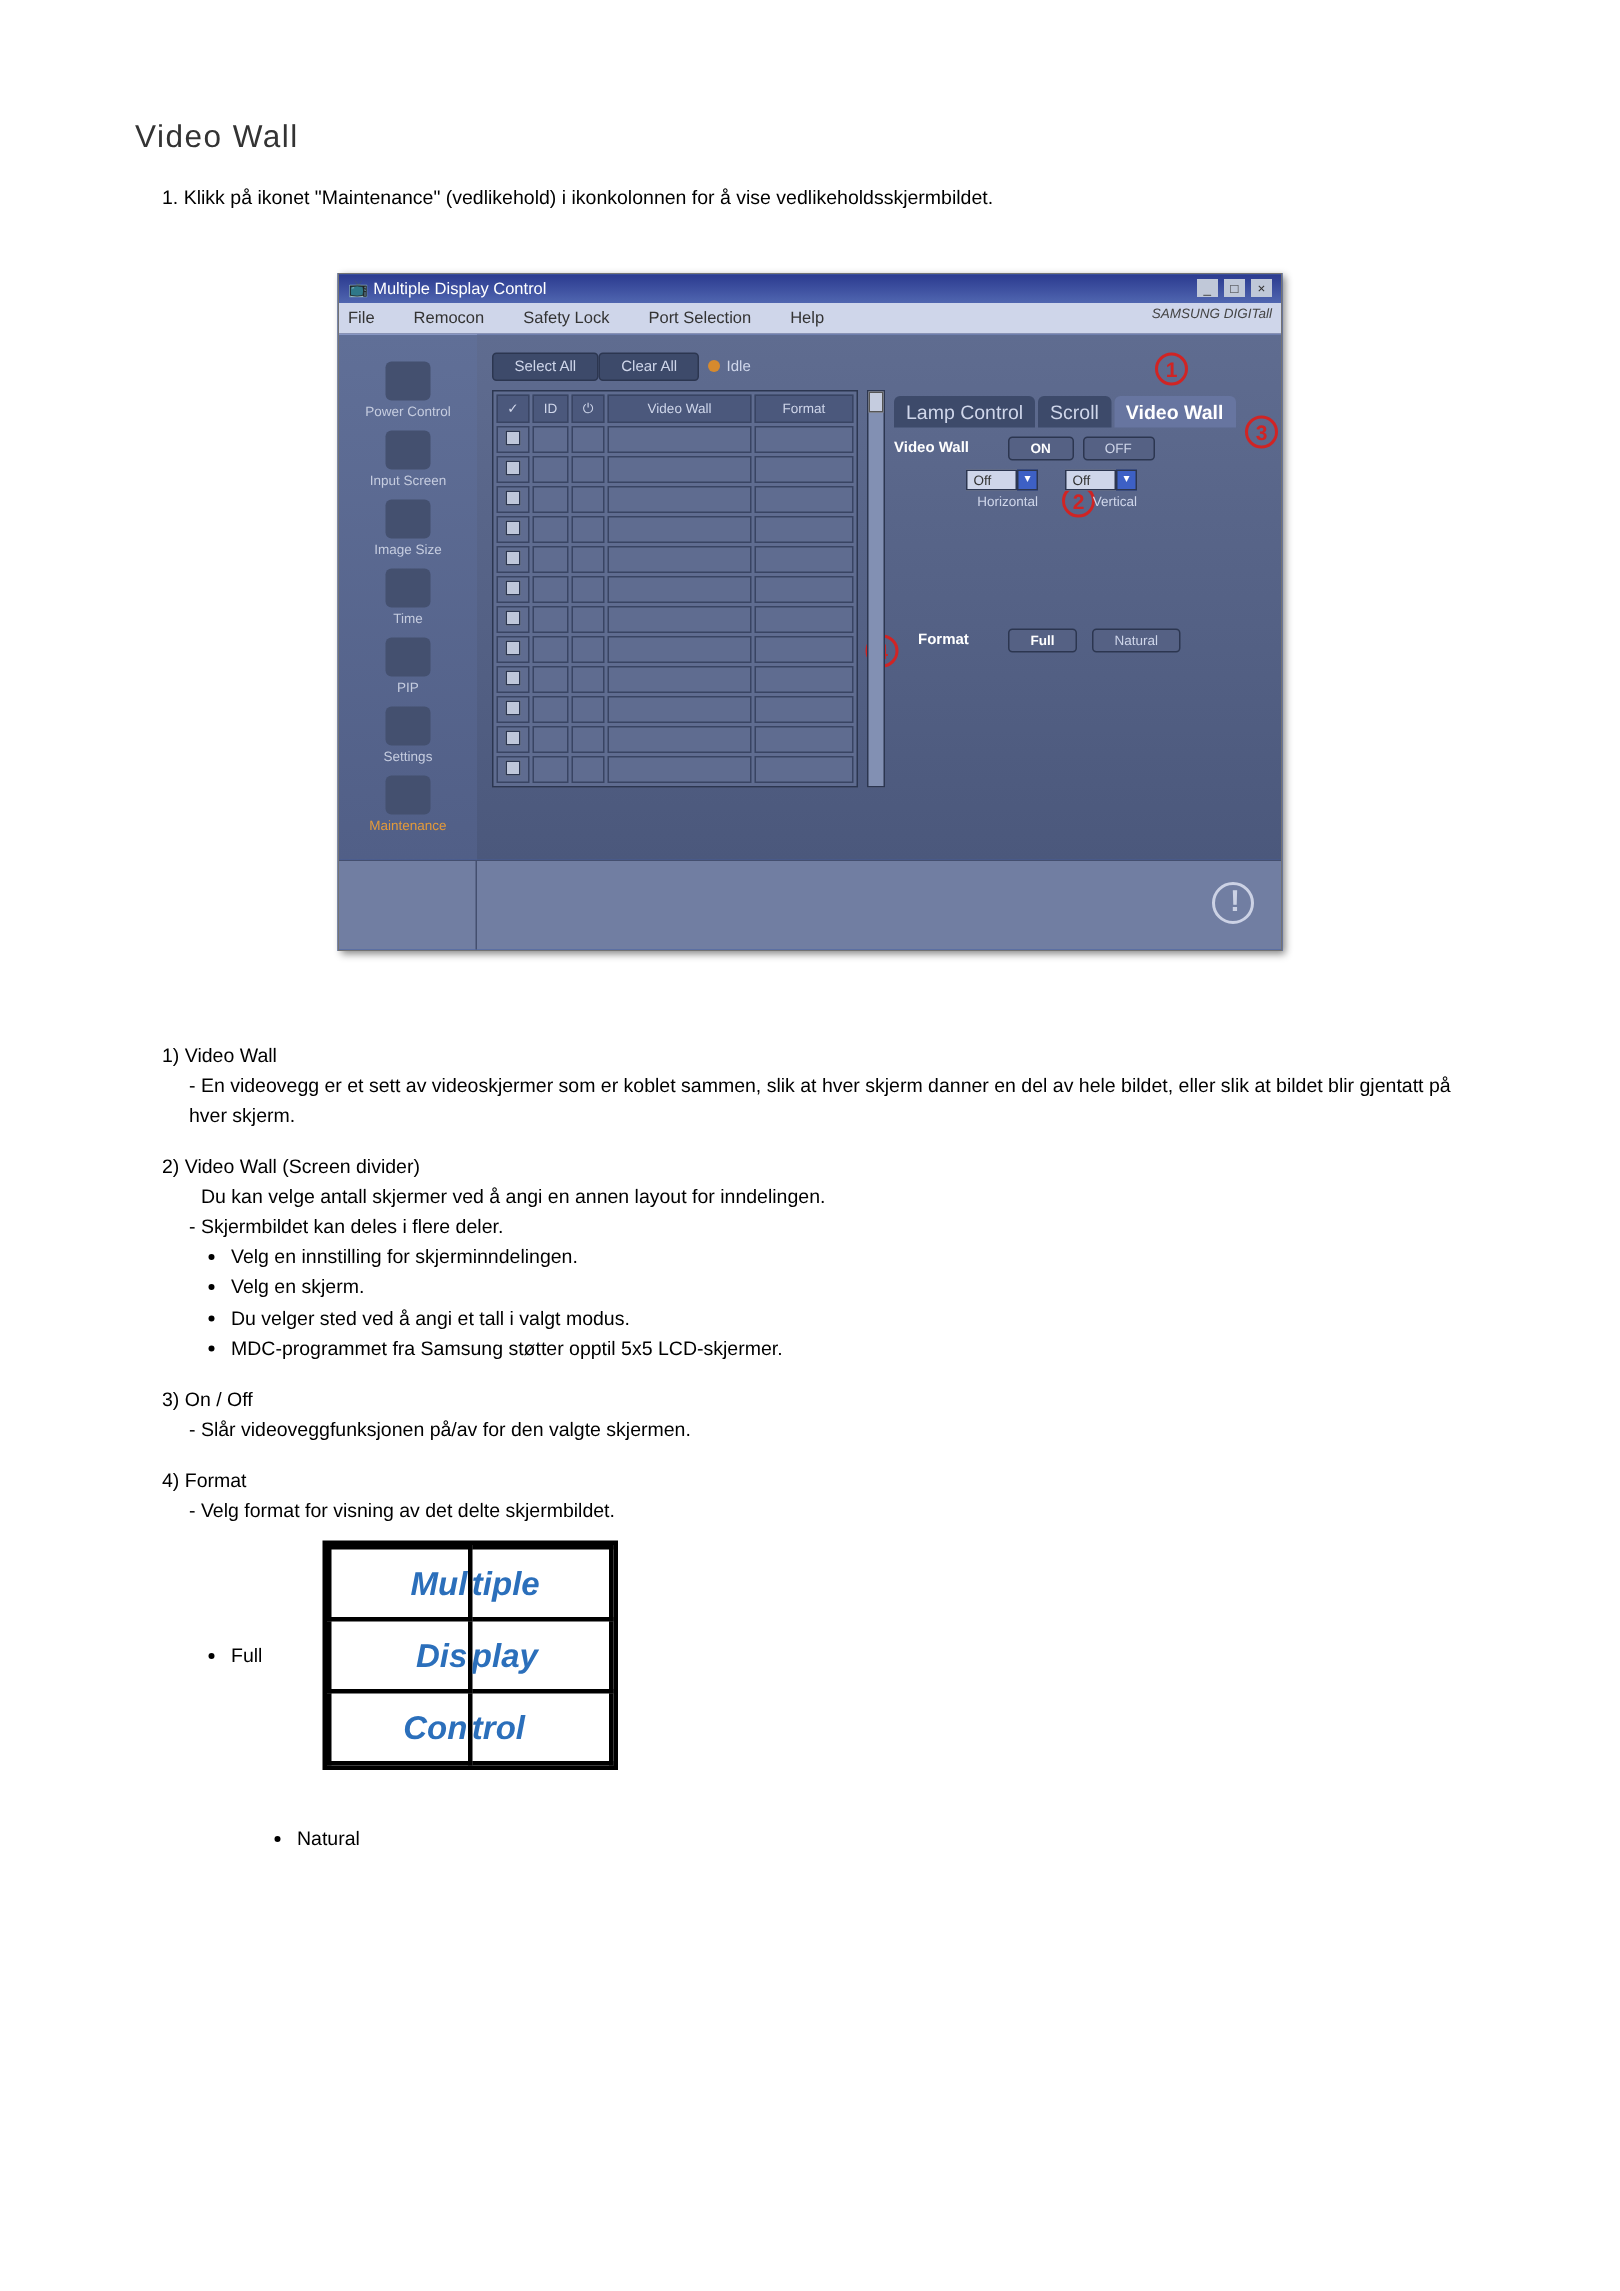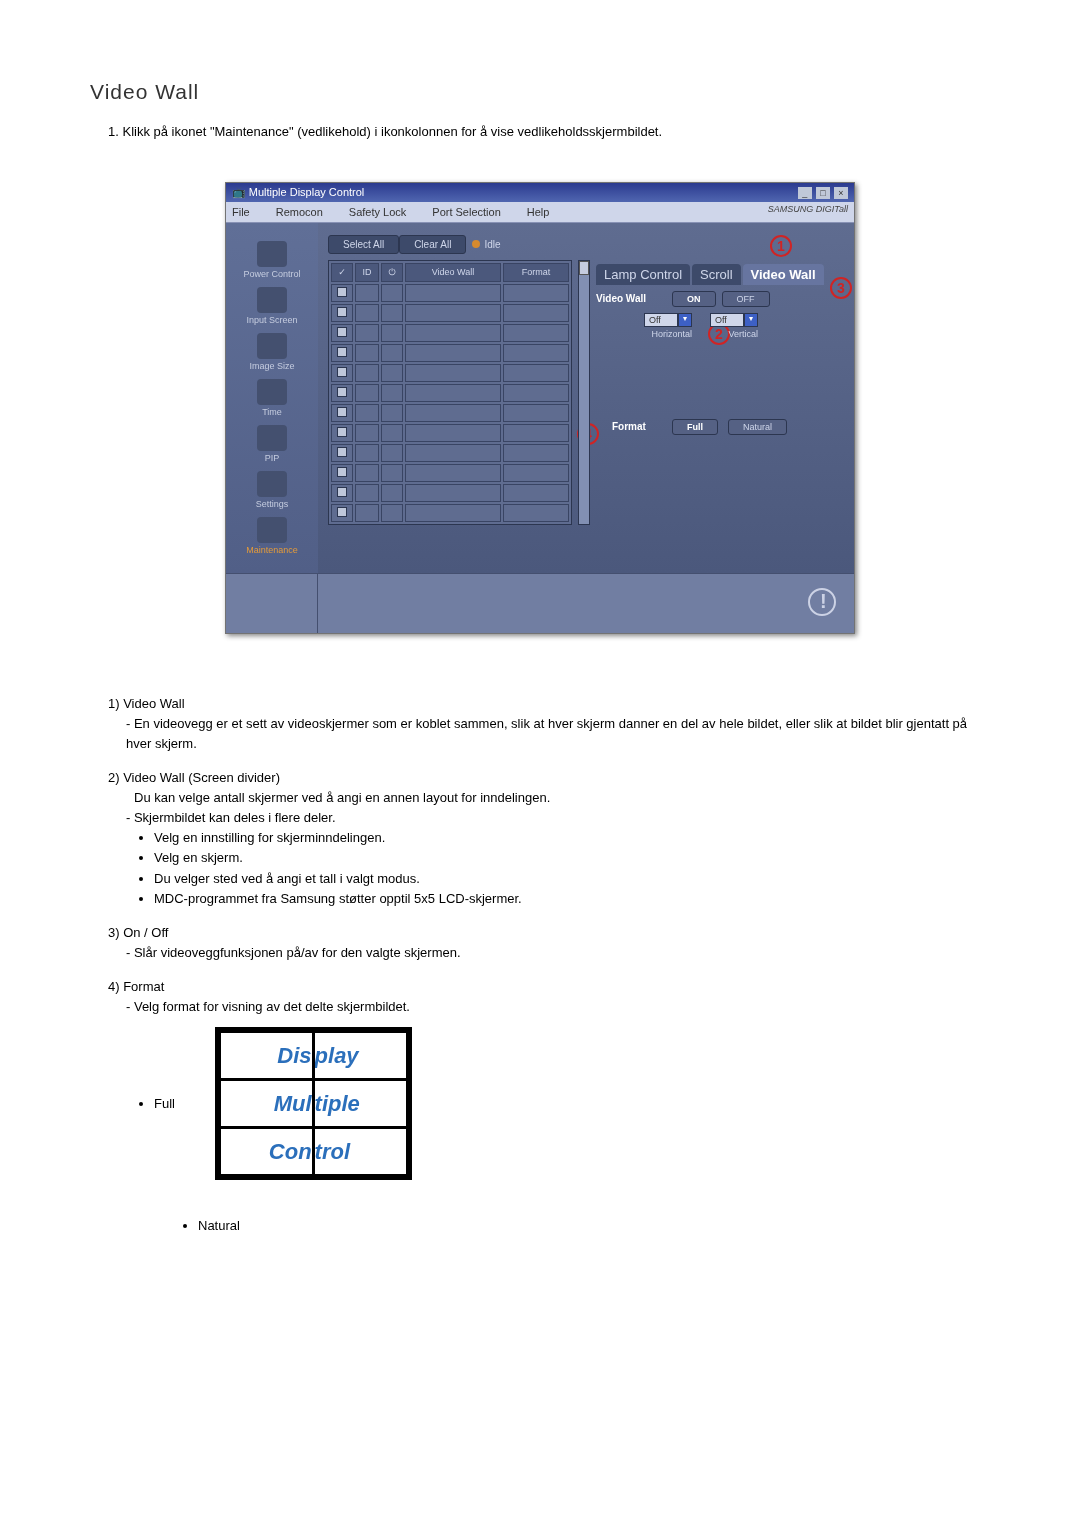--- a/index.html
+++ b/index.html
@@ -288,26 +288,26 @@
     <div class="sub">- Velg format for visning av det delte skjermbildet.</div>
 
     <div class="full-wrap">
       <ul class="lbul" style="display:inline-block; vertical-align:middle; margin-left:0;">
         <li>Full</li>
       </ul>
       <div class="full-diag">
         <table>
           <tbody>
               <tr>
+                <td style="text-align:right;">Mul</td>
+                <td style="text-align:left;">tiple</td>
+              </tr>
+          <tr>
                 <td style="text-align:right;">Dis</td>
                 <td style="text-align:left;">play</td>
-              </tr>
-          <tr>
-                <td style="text-align:right;">Mul</td>
-                <td style="text-align:left;">tiple</td>
               </tr>
           <tr>
                 <td style="text-align:right;">Con</td>
                 <td style="text-align:left;">trol</td>
               </tr>
         </tbody>
           </table>
       </div>
     </div>
 

